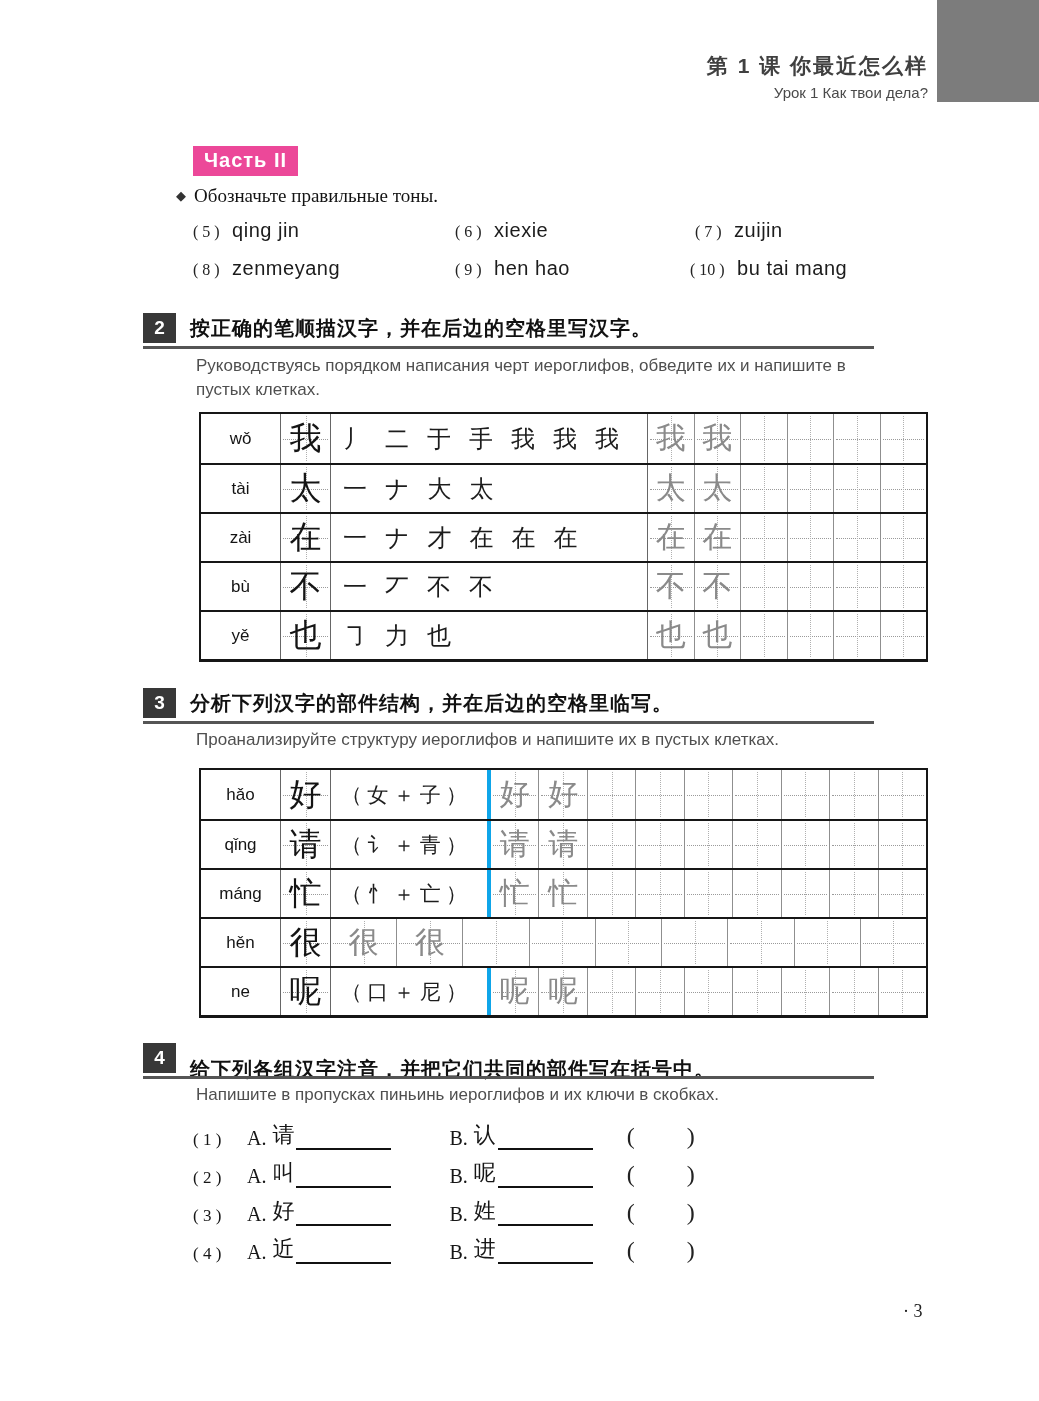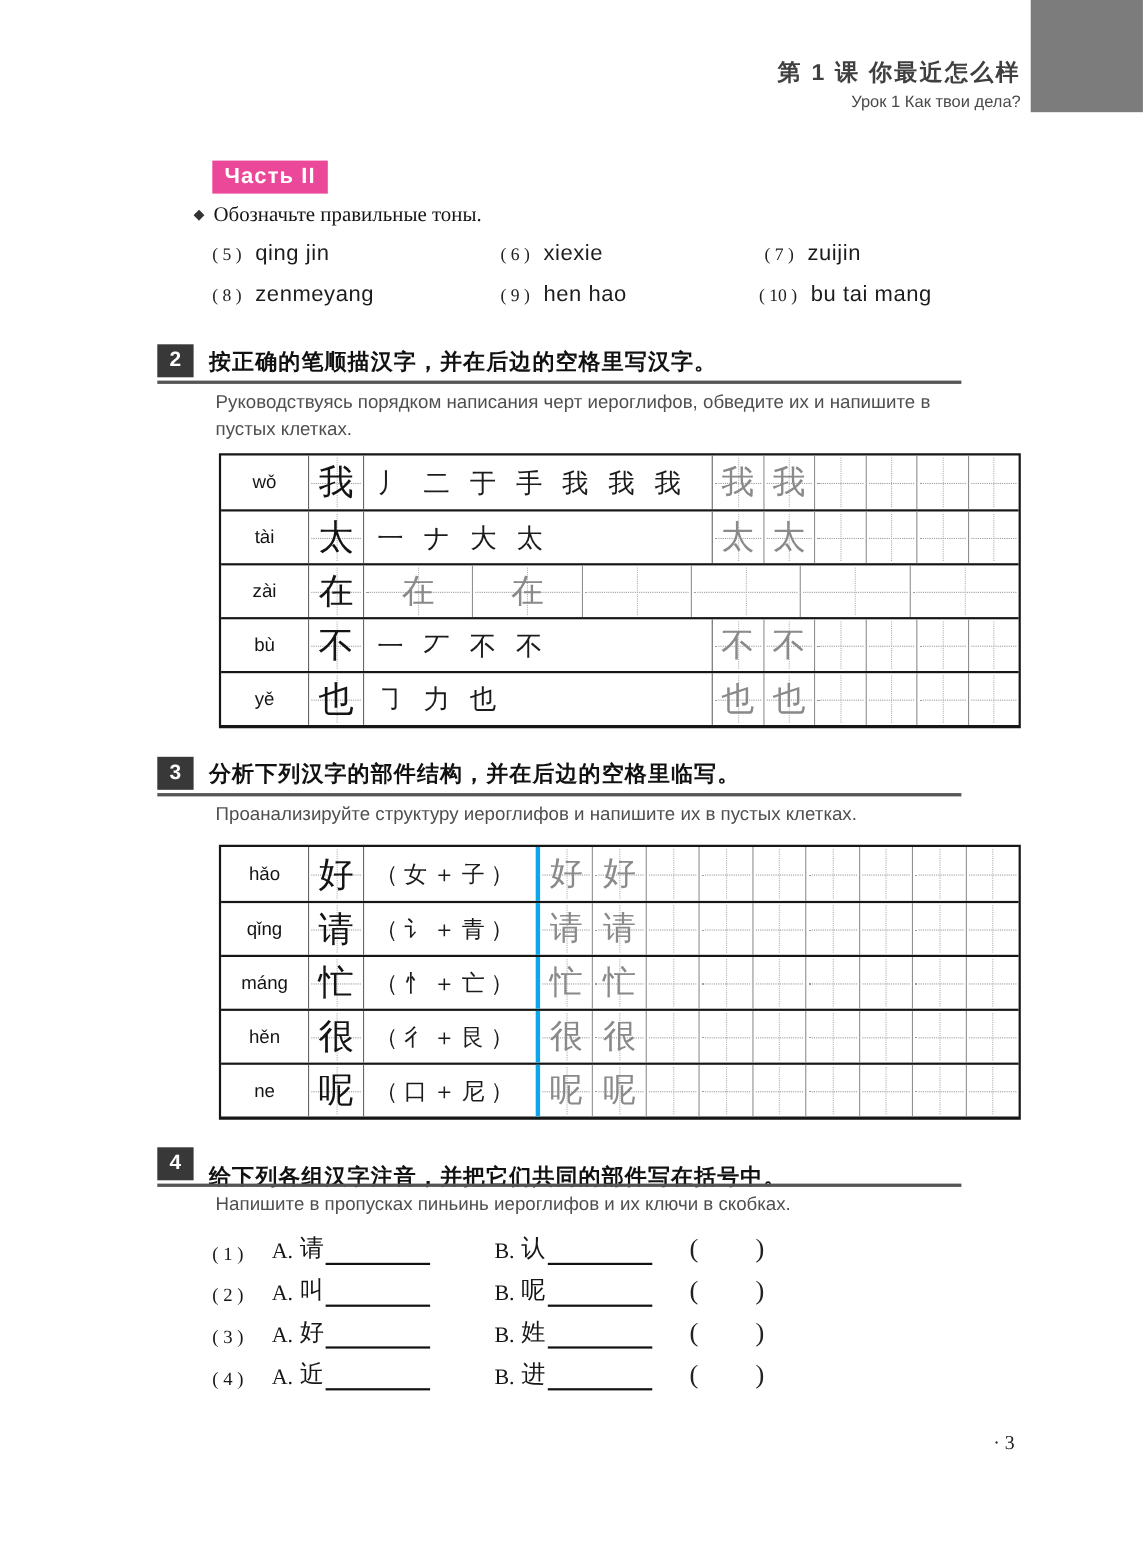--- a/index.html
+++ b/index.html
@@ -144,20 +144,21 @@
       <div class="pcell"></div>
       <div class="pcell"></div>
       <div class="pcell"></div>
     </div>
 
     <div class="grow">
       <div class="pycell">zài</div>
       <div class="charcell">
           <span style="position:relative;z-index:1;">在</span>
         </div>
+      <div class="strokecell">一 ナ 才 在 在 在</div>
       <div class="pcell">
           <span class="trace">在</span>
         </div>
       <div class="pcell">
           <span class="trace">在</span>
         </div>
       <div class="pcell"></div>
       <div class="pcell"></div>
       <div class="pcell"></div>
       <div class="pcell"></div>
@@ -268,21 +269,20 @@
       <div class="pcell"></div>
       <div class="pcell"></div>
       <div class="pcell"></div>
     </div>
 
     <div class="grow">
       <div class="pycell">hěn</div>
       <div class="charcell">
           <span style="position:relative;z-index:1;">很</span>
         </div>
-      <div class="compcell">（ 彳 ＋ 艮 ）</div>
       <div class="pcell">
           <span class="trace">很</span>
         </div>
       <div class="pcell">
           <span class="trace">很</span>
         </div>
       <div class="pcell"></div>
       <div class="pcell"></div>
       <div class="pcell"></div>
       <div class="pcell"></div>

